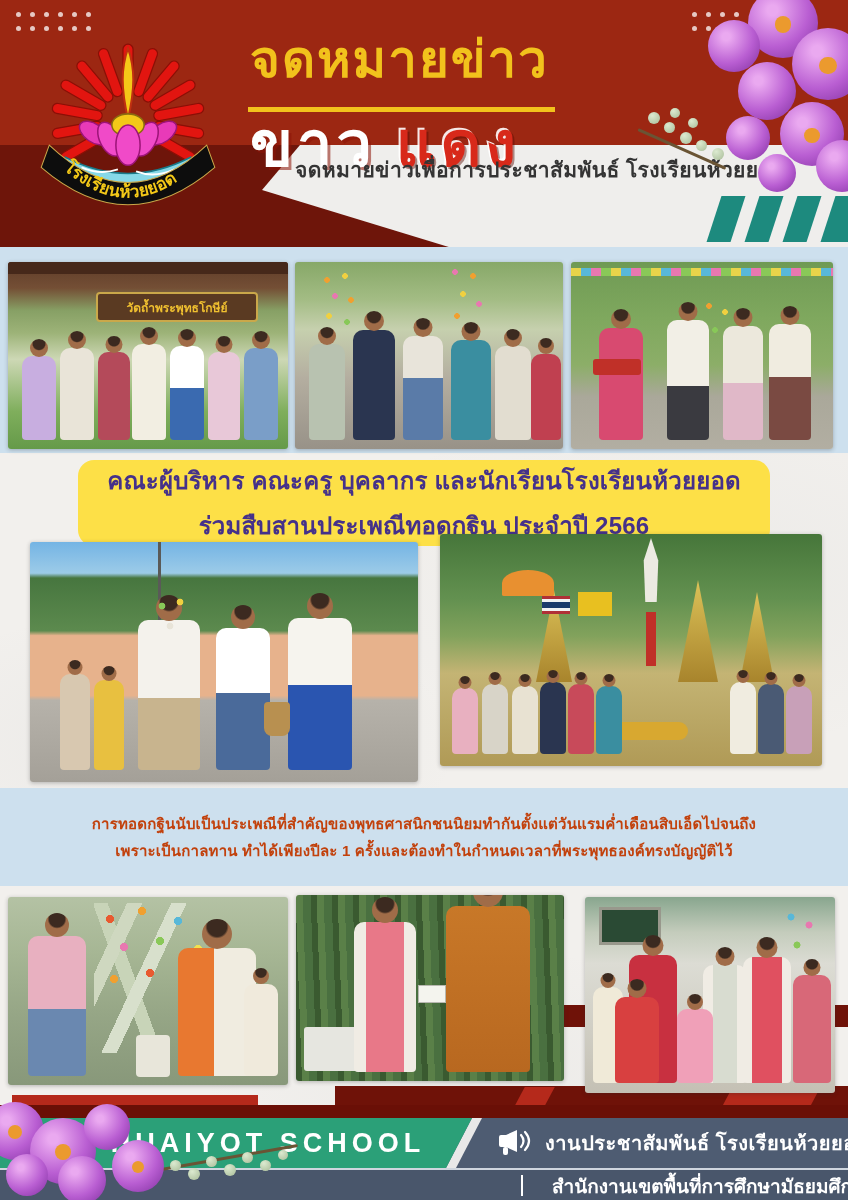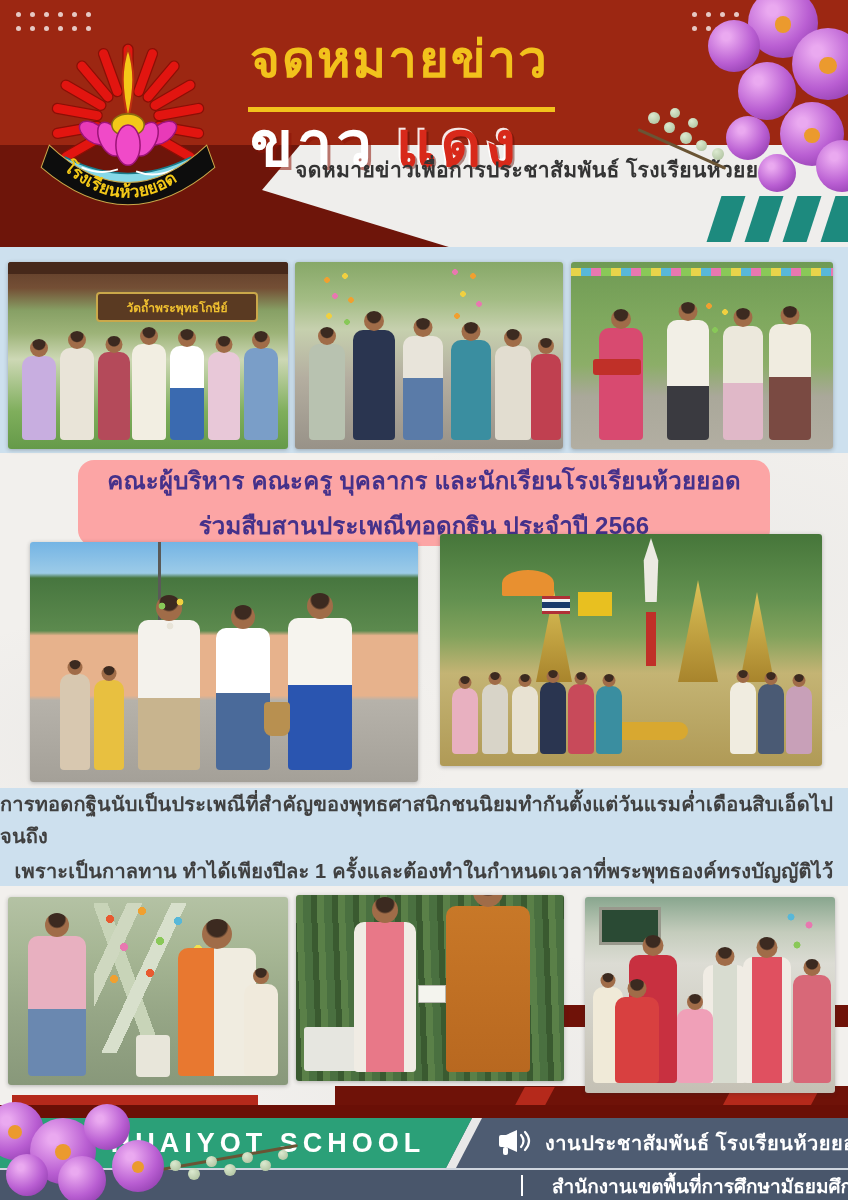--- a/index.html
+++ b/index.html
@@ -47,26 +47,26 @@
   .ph{position:absolute;overflow:hidden;border-radius:3px;box-shadow:0 1px 4px rgba(40,40,40,.3);z-index:2;}
   .psn{position:absolute;bottom:5%;border-radius:10px 10px 4px 4px;}
   .psn::before{content:"";position:absolute;left:50%;transform:translateX(-50%);top:-0.95em;
     width:1em;height:1em;border-radius:50%;
     background:radial-gradient(circle at 50% 26%, #3c2a20 36%, #a06c48 44%);}
   .sign{position:absolute;background:#5a3a22;border:2px solid #caa84a;border-radius:4px;
     display:flex;align-items:center;justify-content:center;}
   .sign span{color:#f0c030;font-size:12px;font-weight:700;white-space:nowrap;}
   .flag-th{position:absolute;background:linear-gradient(180deg,#b03036 0 17%,#f2f2f2 17% 33%,#1b3a6b 33% 67%,#f2f2f2 67% 83%,#b03036 83%);}
 
-  .headline-box{left:78px;top:460px;width:692px;height:86px;background:#fca5a5;border-radius:16px;z-index:2;
+  .headline-box{left:78px;top:460px;width:692px;height:86px;background:#fde047;border-radius:16px;z-index:2;
     display:flex;flex-direction:column;align-items:center;justify-content:center;gap:6px;}
   .headline-box div{color:#45318a;font-size:24px;font-weight:700;letter-spacing:.2px;}
 
   .article-band{top:788px;height:98px;display:flex;flex-direction:column;align-items:center;justify-content:center;gap:3px;z-index:1;}
-  .article-band div{color:#404040;font-size:20px;font-weight:600;letter-spacing:.2px;}
+  .article-band div{color:#c2410c;font-size:15px;font-weight:600;letter-spacing:.2px;}
 
   .accent{position:absolute;background:#6f1208;z-index:1;}
   .accent.bright{background:#b5291b;}
 
   
   .ft-maroon{left:0;top:1105px;width:848px;height:13px;background:#6a0f06;z-index:3;}
   .ft-main{left:0;top:1118px;width:848px;height:50px;background:#4e5c72;z-index:3;}
   .ft-green{position:absolute;left:0;top:0;width:480px;height:50px;background:#2ba078;
     clip-path:polygon(0 0,472px 0,446px 50px,0 50px);}
   .ft-gap{position:absolute;left:0;top:0;width:490px;height:50px;background:#e8e8e8;

